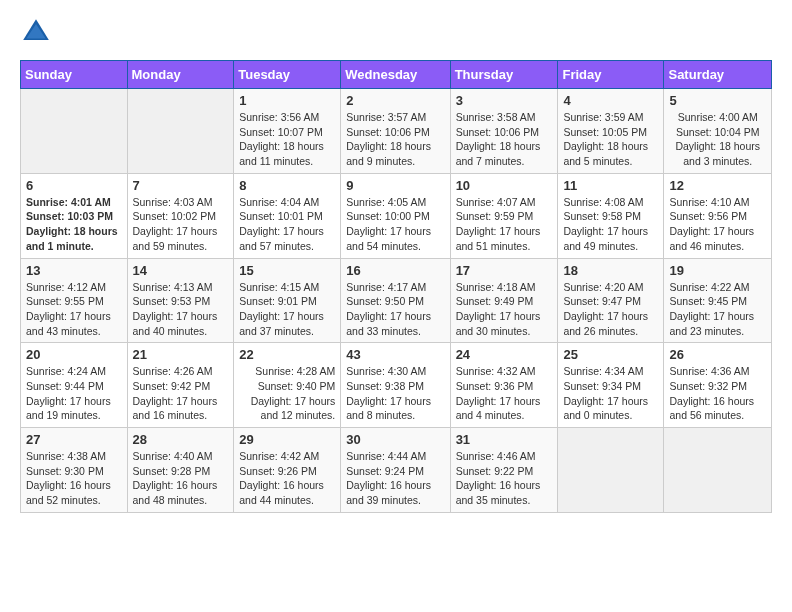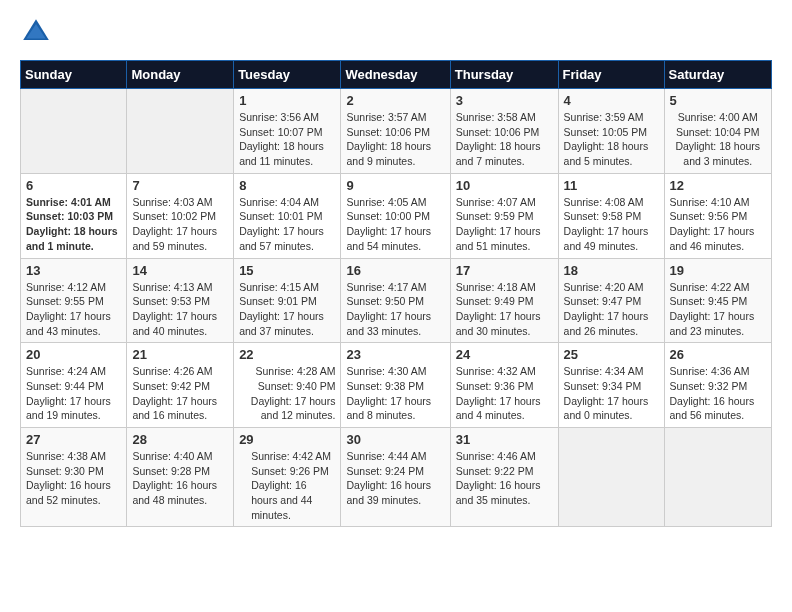--- a/index.html
+++ b/index.html
@@ -44,21 +44,21 @@
       font-size: 15px;
       color: #333;
       font-weight: bold;
     }
     table {
       width: 100%;
       border-collapse: collapse;
       font-size: 11px;
     }
     thead tr {
-      background-color: #0f172a;
+      background-color: #8b5cf6;
       color: #fff;
     }
     thead th {
       padding: 6px 4px;
       text-align: left;
       font-size: 13px;
       font-weight: bold;
       border: 1px solid #1a5fa8;
     }
     tbody td {
@@ -254,21 +254,21 @@
 Sunset: 9:42 PM
 Daylight: 17 hours and 16 minutes.</div>
         </td>
         <td>
           <span class="day-num">22</span>
           <div class="day-detail" style="white-space: pre-line; text-align: right;">Sunrise: 4:28 AM
 Sunset: 9:40 PM
 Daylight: 17 hours and 12 minutes.</div>
         </td>
         <td>
-          <span class="day-num">23</span>
+          <span class="day-num">43</span>
           <div class="day-detail" style="white-space: pre-line;">Sunrise: 4:30 AM
 Sunset: 9:38 PM
 Daylight: 17 hours and 8 minutes.</div>
         </td>
         <td>
           <span class="day-num">24</span>
           <div class="day-detail" style="white-space: pre-line;">Sunrise: 4:32 AM
 Sunset: 9:36 PM
 Daylight: 17 hours and 4 minutes.</div>
         </td>
@@ -293,21 +293,21 @@
 Daylight: 16 hours and 52 minutes.</div>
         </td>
         <td>
           <span class="day-num">28</span>
           <div class="day-detail" style="white-space: pre-line;">Sunrise: 4:40 AM
 Sunset: 9:28 PM
 Daylight: 16 hours and 48 minutes.</div>
         </td>
         <td>
           <span class="day-num">29</span>
-          <div class="day-detail" style="white-space: pre-line; margin-left: 12px;">Sunrise: 4:42 AM
+          <div class="day-detail" style="white-space: pre-line;">Sunrise: 4:42 AM
 Sunset: 9:26 PM
 Daylight: 16 hours and 44 minutes.</div>
         </td>
         <td>
           <span class="day-num">30</span>
           <div class="day-detail" style="white-space: pre-line;">Sunrise: 4:44 AM
 Sunset: 9:24 PM
 Daylight: 16 hours and 39 minutes.</div>
         </td>
         <td>

